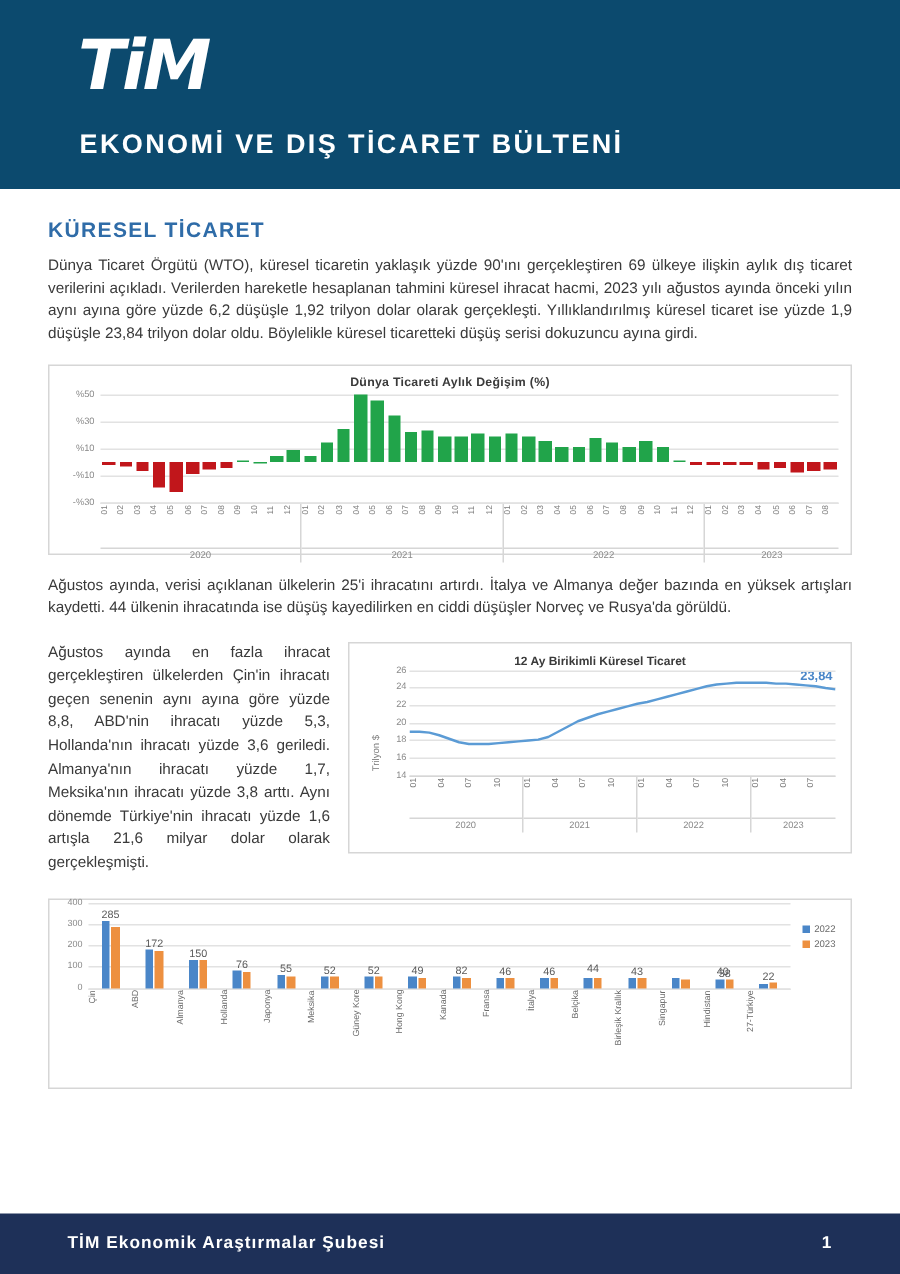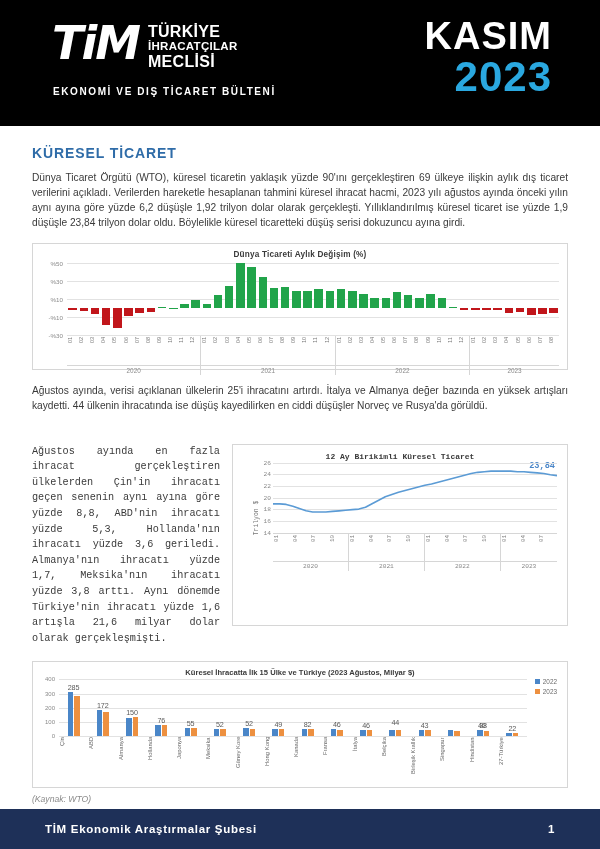--- a/index.html
+++ b/index.html
@@ -6,21 +6,21 @@
   body {
     width: 600px; height: 849px;
     background: #ffffff;
     font-family: "Liberation Sans", sans-serif;
     overflow: hidden;
     position: relative;
   }
 
   
   .header {
-    background: #000000;
+    background: #0c4a6e;
     height: 126px;
     position: relative;
     padding: 0;
   }
   .logo-block {
     position: absolute;
     left: 52px; top: 20px;
     display: flex; align-items: flex-start;
   }
   .tim-word {
@@ -42,21 +42,21 @@
     line-height: 1.08;
     letter-spacing: 0.3px;
   }
   .tr-1 { font-size: 16px; }
   .tr-2 { font-size: 11.5px; }
   .tr-3 { font-size: 16px; }
   .subtitle {
     position: absolute;
     left: 53px; top: 86px;
     color: #ffffff;
-    font-size: 10px;
+    font-size: 18px;
     font-weight: bold;
     letter-spacing: 1.6px;
   }
   .month-block {
     position: absolute;
     right: 48px; top: 16px;
     text-align: right;
   }
   .month-name {
     color: #ffffff;
@@ -150,27 +150,27 @@
   }
   .c1-yearlabel {
     text-align: center;
     font-size: 6.4px;
     color: #8a8a8a;
     border-top: 1px solid #d6d6d6;
     padding: 1px 0 1px;
   }
 
   
-  .mid-row { display: flex; margin-top: 30px; gap: 12px; font-family: Liberation Mono, monospace; }
+  .mid-row { display: flex; margin-top: 14px; gap: 12px; }
   .mid-text { width: 188px; flex: none; }
   .mid-text p {
     font-size: 10.2px; line-height: 15.6px;
     color: #3a3a3a; text-align: justify;
   }
-  #chart2 { flex: 1; height: 182px; position: relative; }
+  #chart2 { flex: 1; height: 141px; position: relative; }
   .c2-title {
     text-align: center;
     font-size: 8px; font-weight: bold;
     color: #3a3a3a; padding-top: 7px;
   }
   .c2-inner { position: relative; height: 110px; margin: 2px 6px 0 4px; }
   .c2-ytitle {
     position: absolute; left: 2px; top: 50%;
     transform: translateY(-50%) rotate(-90deg);
     transform-origin: center;
@@ -259,31 +259,22 @@
     color: #ffffff; font-size: 11.5px; font-weight: bold;
     letter-spacing: 0.7px;
   }
 </style>
 </head>
 <body>
 
 <div class="header">
   <div class="logo-block">
     <div class="tim-word">TiM</div>
-    <div class="tim-right">
-      <div class="tr-1">TÜRKİYE</div>
-      <div class="tr-2">İHRACATÇILAR</div>
-      <div class="tr-3">MECLİSİ</div>
-    </div>
   </div>
   <div class="subtitle">EKONOMİ VE DIŞ TİCARET BÜLTENİ</div>
-  <div class="month-block">
-    <div class="month-name">KASIM</div>
-    <div class="year-num">2023</div>
-  </div>
 </div>
 
 <div class="content">
 
   <div class="section-title">KÜRESEL TİCARET</div>
   <p class="body-text">Dünya Ticaret Örgütü (WTO), küresel ticaretin yaklaşık yüzde 90'ını gerçekleştiren 69 ülkeye ilişkin aylık dış ticaret verilerini açıkladı. Verilerden hareketle hesaplanan tahmini küresel ihracat hacmi, 2023 yılı ağustos ayında önceki yılın aynı ayına göre yüzde 6,2 düşüşle 1,92 trilyon dolar olarak gerçekleşti. Yıllıklandırılmış küresel ticaret ise yüzde 1,9 düşüşle 23,84 trilyon dolar oldu. Böylelikle küresel ticaretteki düşüş serisi dokuzuncu ayına girdi.</p>
 
   <div class="chart-box" id="chart1">
     <div class="c1-title">Dünya Ticareti Aylık Değişim (%)</div>
     <div class="c1-plot">
@@ -571,21 +562,20 @@
                 <div class="c2-tick">07</div>
               </div>
               <div class="c2-yearlabel">2023</div>
             </div>
           </div>
       </div>
     </div>
   </div>
 
   <div class="chart-box" id="chart3">
-    <div class="c3-title">Küresel İhracatta İlk 15 Ülke ve Türkiye (2023 Ağustos, Milyar $)</div>
     <div class="c3-legend" id="c3-legend">
         <div>
           <span class="lg-sw" style="background: rgb(74, 134, 200);"></span>
           <span>2022</span>
         </div>
         <div>
           <span class="lg-sw" style="background: rgb(237, 144, 64);"></span>
           <span>2023</span>
         </div>
       </div>
@@ -700,19 +690,18 @@
         <div class="c3-cat">Fransa</div>
         <div class="c3-cat">İtalya</div>
         <div class="c3-cat">Belçika</div>
         <div class="c3-cat">Birleşik Krallık</div>
         <div class="c3-cat">Singapur</div>
         <div class="c3-cat">Hindistan</div>
         <div class="c3-cat">27-Türkiye</div>
       </div>
   </div>
 
-  <div class="kaynak">(Kaynak: WTO)</div>
 </div>
 
 <div class="footer">
   <span>TİM Ekonomik Araştırmalar Şubesi</span>
   <span>1</span>
 </div>
 
 </body></html>

